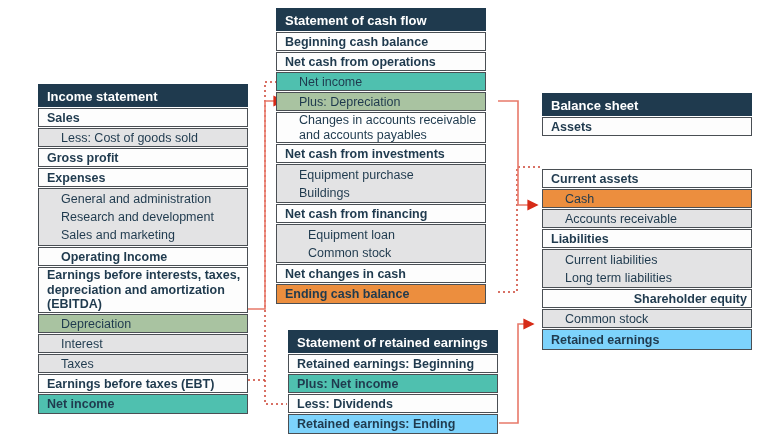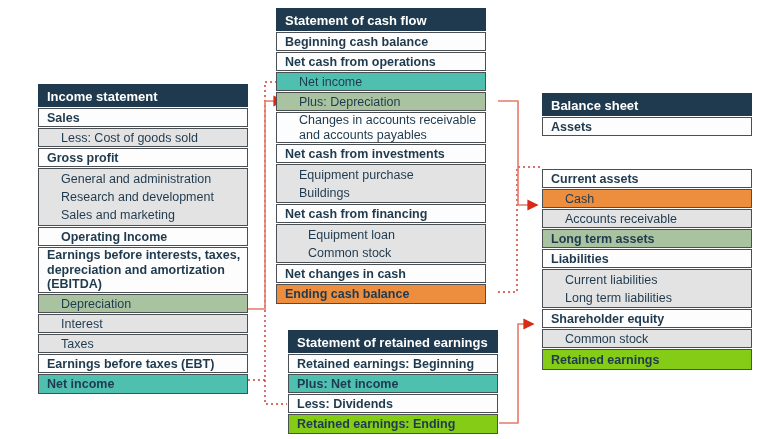--- a/index.html
+++ b/index.html
@@ -21,21 +21,21 @@
   }
   .row .ln{line-height:18px;white-space:nowrap;}
   .row.multi .ln{line-height:14.5px;white-space:normal;}
   .row.bold{font-weight:bold;}
   .row.indent{padding-left:22px;}
   .bg-white{background:#fdfdfd;}
   .bg-gray{background:#e3e3e4;}
   .bg-teal{background:#4fc0af;}
   .bg-green{background:#a9c3a1;}
   .bg-orange{background:#ec8e3e;}
-  .bg-red{background:#84cc16;}
+  .bg-red{background:#7dd3fc;}
   svg.wires{position:absolute;left:0;top:0;pointer-events:none;}
   path.wire-solid{fill:none;stroke:#e8796a;stroke-width:1.6;}
   path.wire-dotted{fill:none;stroke:#cc4333;stroke-width:1.5;stroke-dasharray:2 3;}
 </style>
 </head>
 <body>
 
 <div id="stage">
   <svg class="wires" width="780" height="439">
     <defs>
@@ -56,20 +56,23 @@
       <div class="panel" style="left: 38px; top: 84px;">
         <div class="hdr">Income statement</div>
         <div class="row bg-white bold" style="height: 19px;">
           <div class="ln">Sales</div>
         </div>
         <div class="row bg-gray indent" style="height: 19px;">
           <div class="ln">Less: Cost of goods sold</div>
         </div>
         <div class="row bg-white bold" style="height: 19px;">
           <div class="ln">Gross profit</div>
+        </div>
+        <div class="row bg-white bold" style="height: 19px;">
+          <div class="ln">Expenses</div>
         </div>
         <div class="row bg-gray indent" style="height: 58px;">
           <div class="ln">General and administration</div>
           <div class="ln">Research and development</div>
           <div class="ln">Sales and marketing</div>
         </div>
         <div class="row bg-white bold indent" style="height: 19px;">
           <div class="ln">Operating Income</div>
         </div>
         <div class="row bg-white bold multi" style="height: 46px;">
@@ -136,31 +139,28 @@
         </div>
         <div class="row bg-white bold" style="height: 19px; margin-top: 33px;">
           <div class="ln">Current assets</div>
         </div>
         <div class="row bg-orange indent" style="height: 19px;">
           <div class="ln">Cash</div>
         </div>
         <div class="row bg-gray indent" style="height: 19px;">
           <div class="ln">Accounts receivable</div>
         </div>
-        <div class="row bg-green bold" style="height: 19px;">
-          <div class="ln">Long term assets</div>
-        </div>
         <div class="row bg-white bold" style="height: 19px;">
           <div class="ln">Liabilities</div>
         </div>
         <div class="row bg-gray indent" style="height: 39px;">
           <div class="ln">Current liabilities</div>
           <div class="ln">Long term liabilities</div>
         </div>
-        <div class="row bg-white bold" style="height: 19px;">
+        <div class="row bg-white bold" style="height: 19px; align-items: flex-end;">
           <div class="ln">Shareholder equity</div>
         </div>
         <div class="row bg-gray indent" style="height: 19px;">
           <div class="ln">Common stock</div>
         </div>
         <div class="row bg-red bold" style="height: 21px;">
           <div class="ln">Retained earnings</div>
         </div>
       </div>
       <div class="panel" style="left: 288px; top: 330px;">

